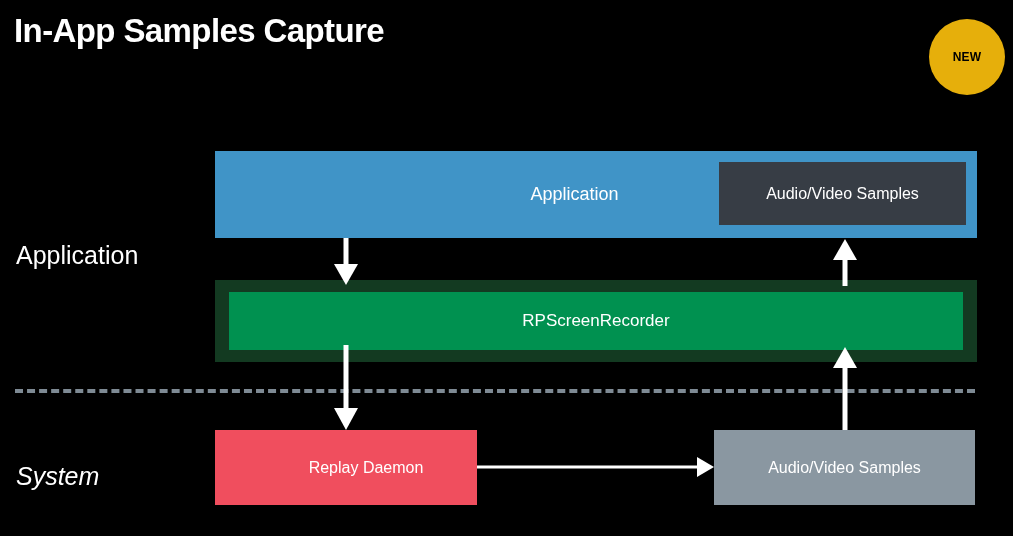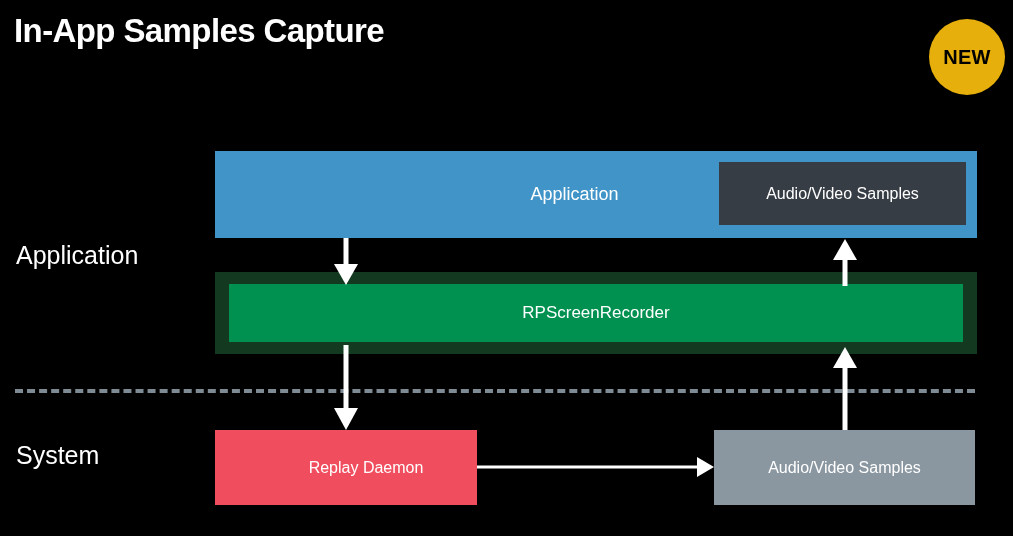--- a/index.html
+++ b/index.html
@@ -35,36 +35,36 @@
     top: 19px;
     width: 76px;
     height: 76px;
     border-radius: 50%;
     background: #E6AF0B;
     display: flex;
     align-items: center;
     justify-content: center;
   }
   .new-badge-label {
-    font-size: 20px;
+    font-size: 12px;
     font-weight: bold;
     color: #000000;
     letter-spacing: 0.2px;
   }
 
   
   .lane-label {
     position: absolute;
     left: 16px;
     font-size: 25px;
     color: #ffffff;
     white-space: nowrap;
   }
   #lane-label-application { top: 241px; }
-  #lane-label-system { top: 441px; }
+  #lane-label-system { top: 462px; font-style: italic; }
 
   
   .app-band {
     position: absolute;
     left: 215px;
     top: 151px;
     width: 762px;
     height: 87px;
     background: #4094C7;
   }
@@ -94,21 +94,21 @@
   .av-samples-dark-label {
     font-size: 16px;
     color: #ffffff;
     white-space: nowrap;
   }
 
   
   .recorder-outer {
     position: absolute;
     left: 215px;
-    top: 272px;
+    top: 280px;
     width: 762px;
     height: 82px;
     background: #133A21;
   }
   .recorder-inner {
     position: absolute;
     left: 14px;
     top: 12px;
     width: 734px;
     height: 58px;

